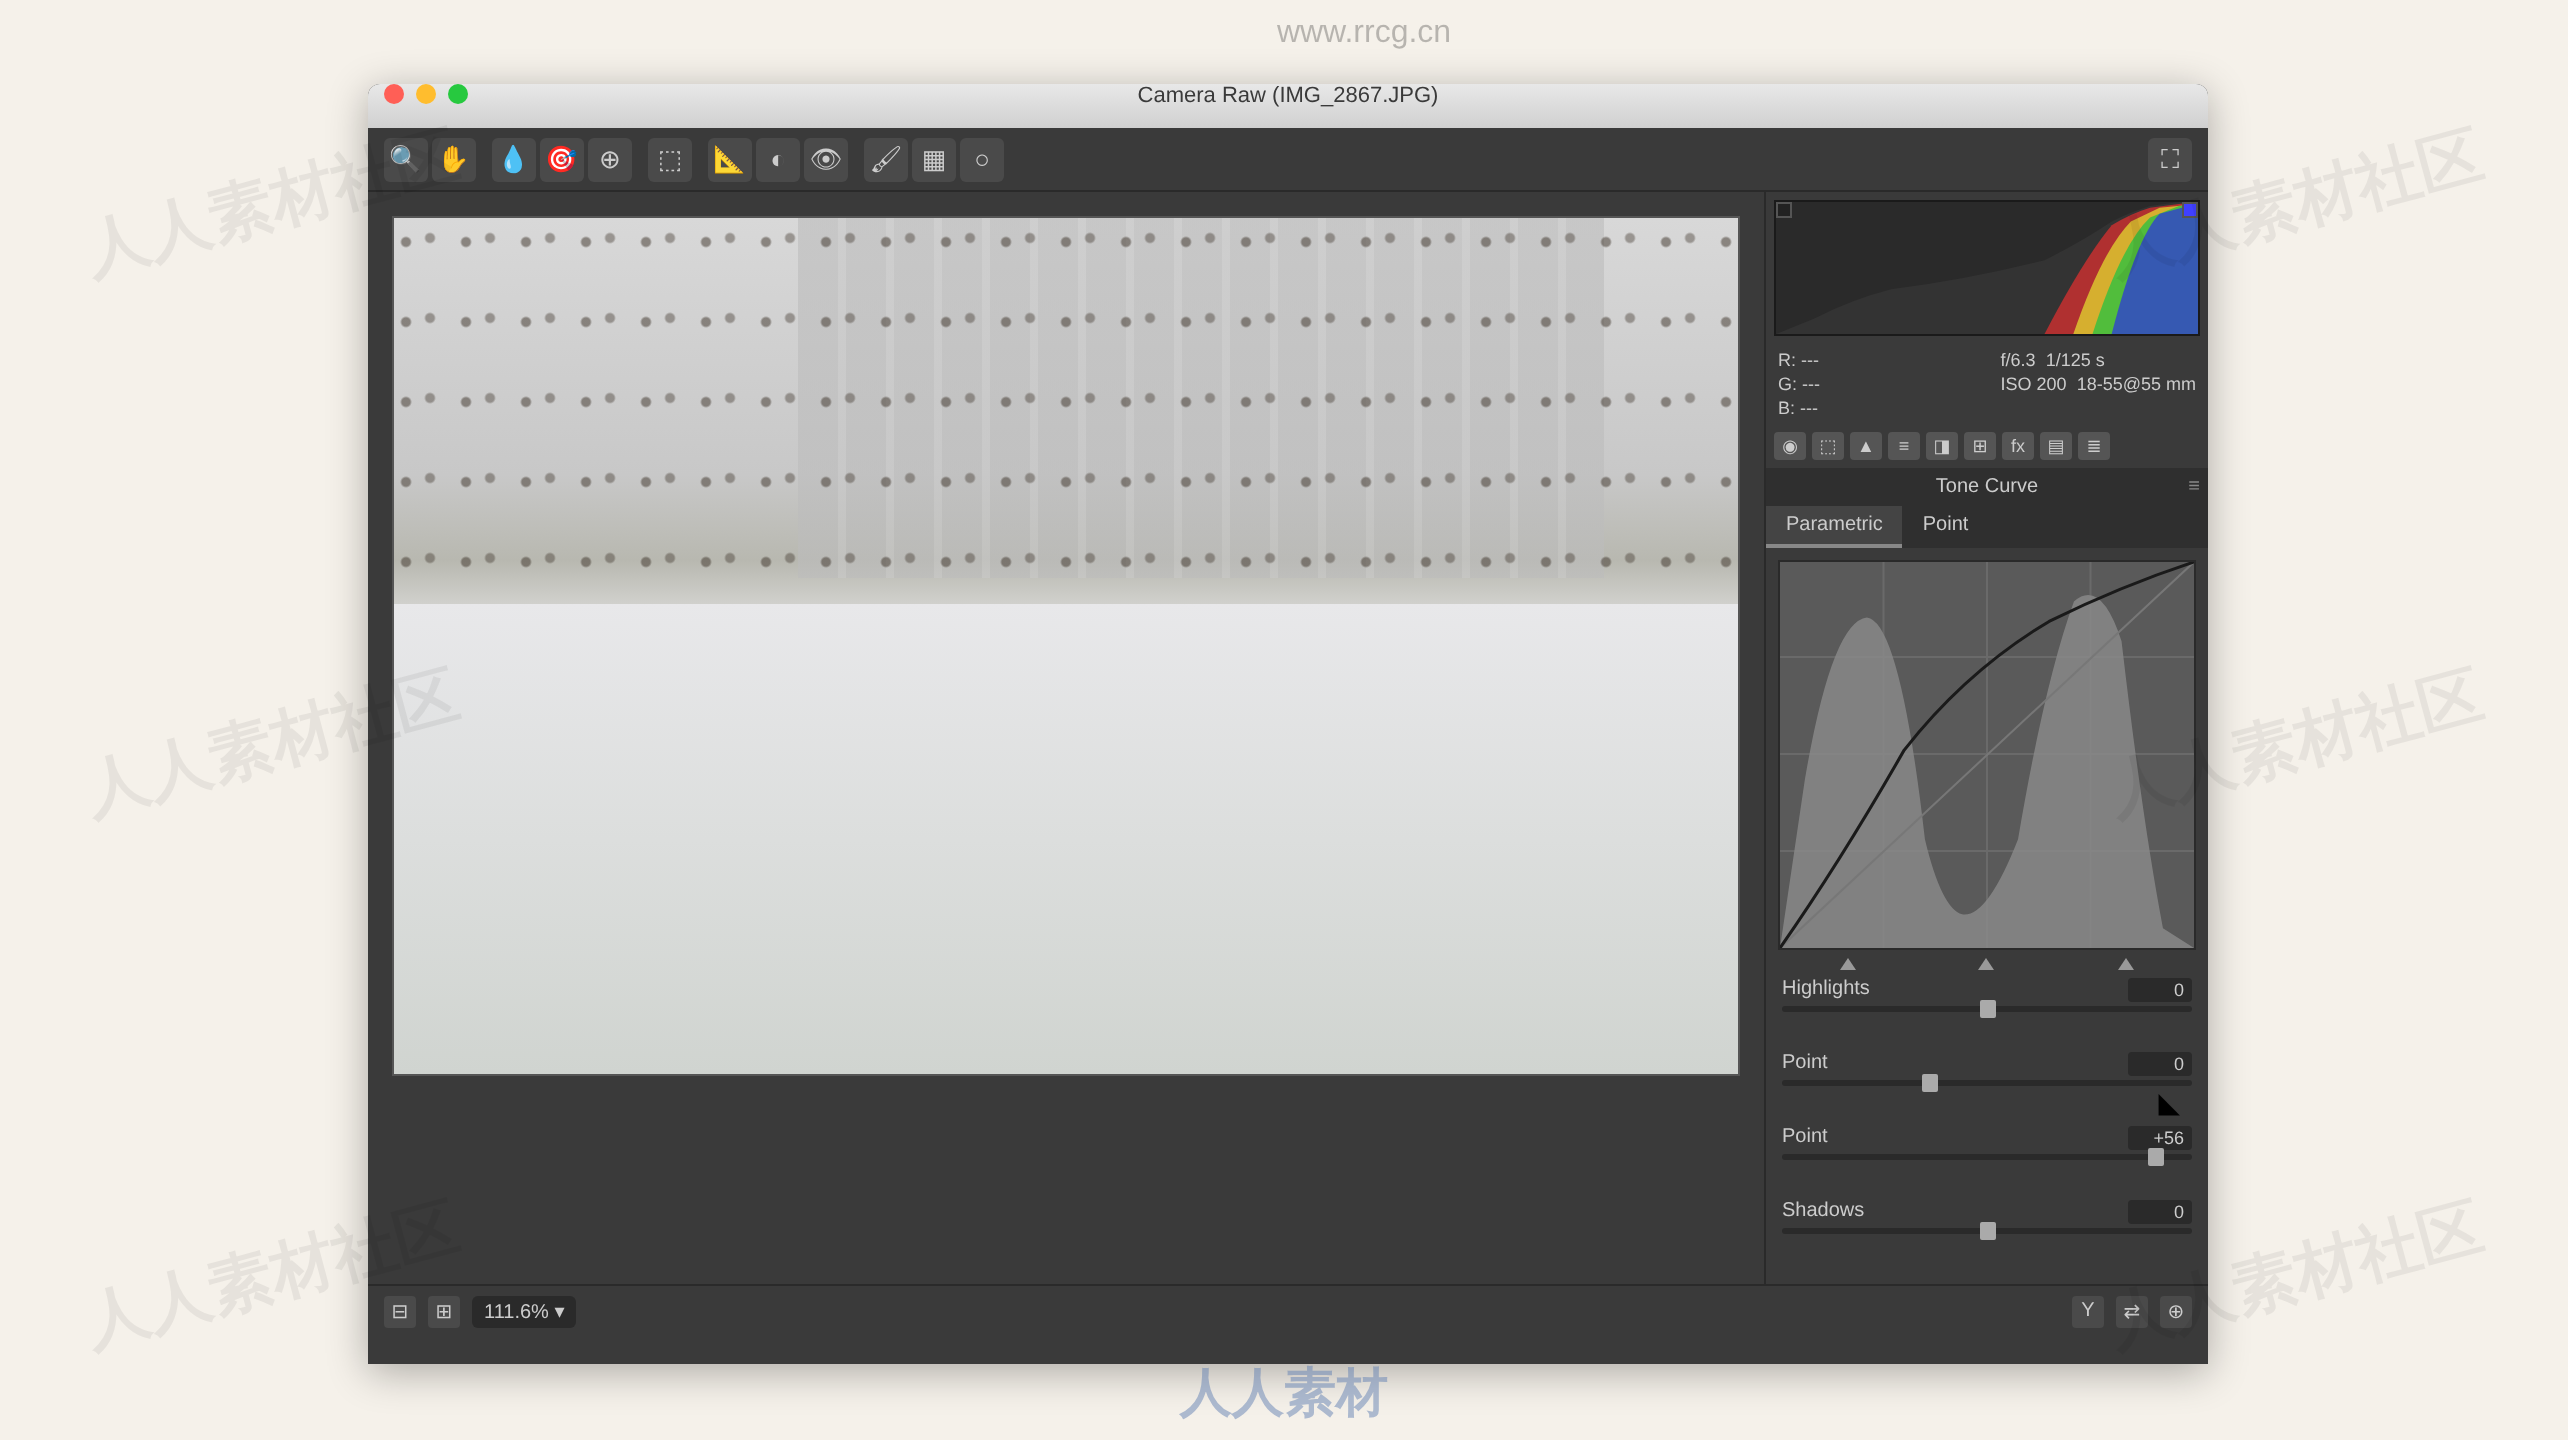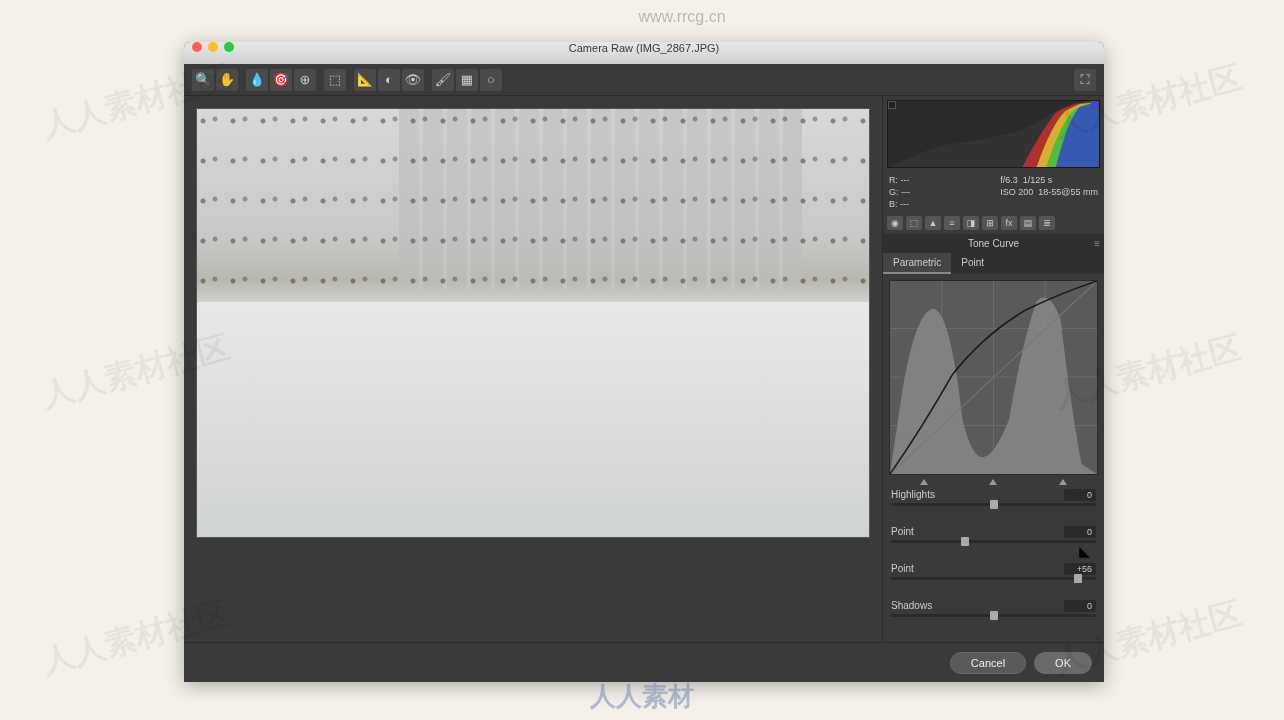--- a/index.html
+++ b/index.html
@@ -213,17 +213,13 @@
   <div class="bottombar">
     <div class="bicon">⊟</div>
     <div class="bicon">⊞</div>
     <div class="zoom-sel"><span>111.6%</span> ▾</div>
     <div class="spacer"></div>
     <div class="bicon">Y</div>
     <div class="bicon">⇄</div>
     <div class="bicon">⊕</div>
   </div>
 
-  <div class="footer">
-    <div class="fbtn">Cancel</div>
-    <div class="fbtn primary">OK</div>
-  </div>
 </div>
 
 </body></html>

